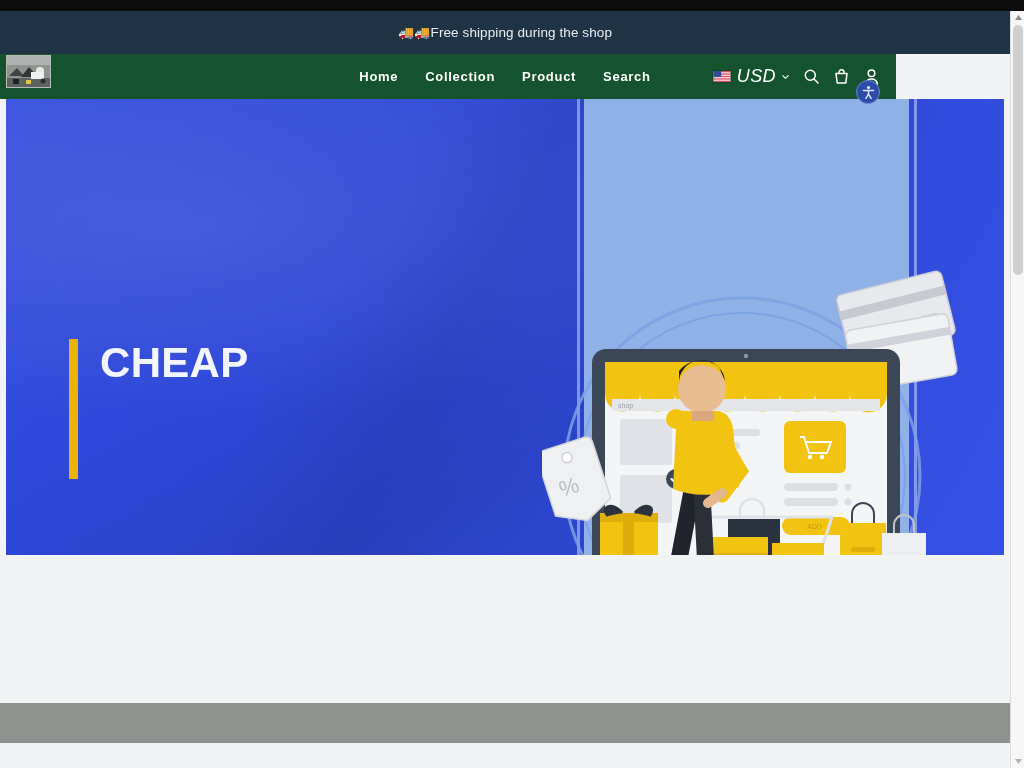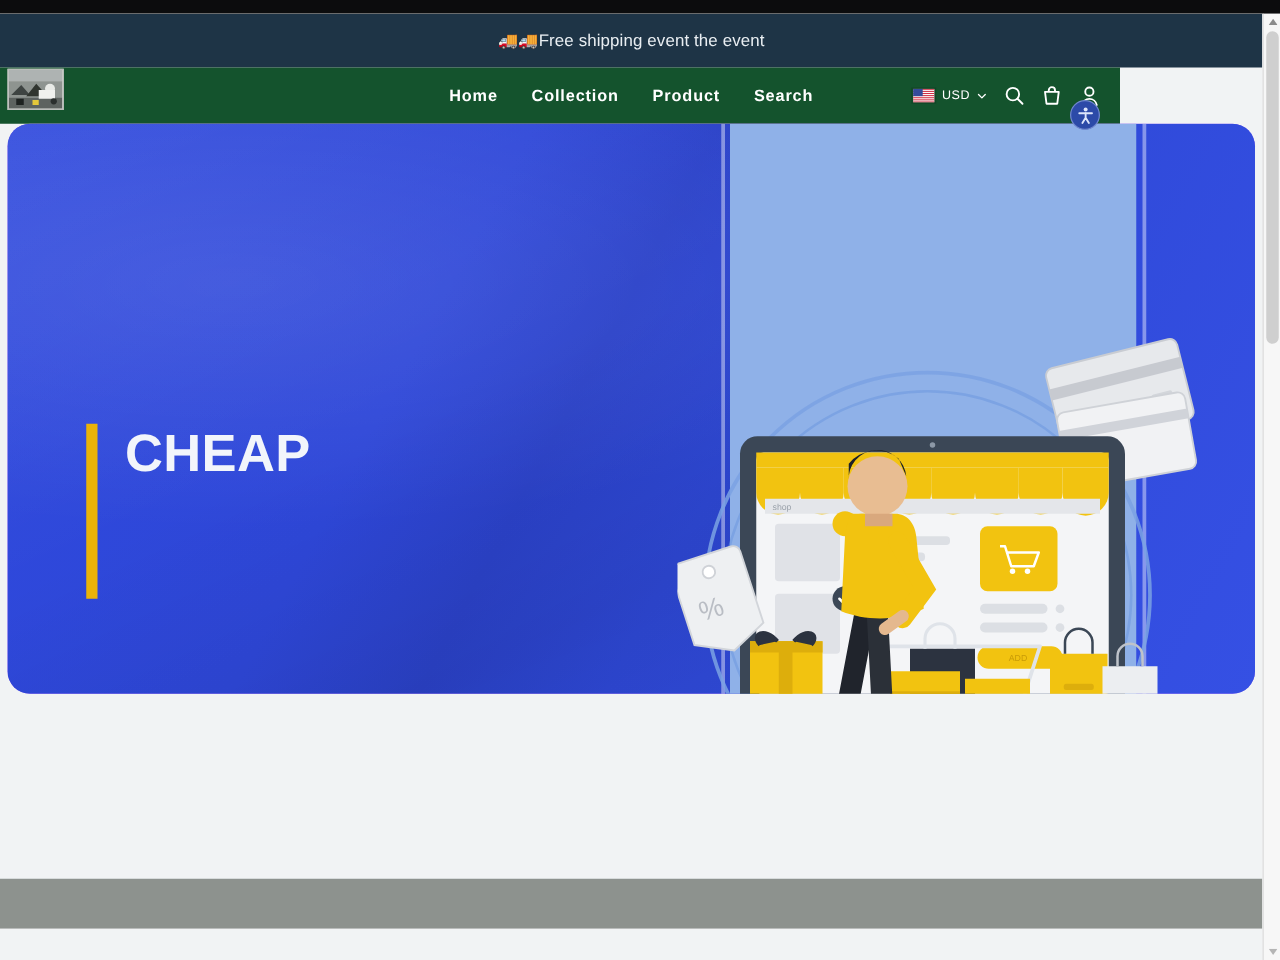--- a/index.html
+++ b/index.html
@@ -58,40 +58,40 @@
   .header-actions {
     position:absolute; right:16px; top:0; height:45px;
     display:flex; align-items:center; gap:13px;
   }
   .locale {
     display:flex; align-items:center; gap:5px; cursor:pointer;
   }
   .flag {
     width:20px; height:13px; display:block; border:1px solid rgba(0,0,0,.15);
   }
-  .locale-label { color:#ffffff; font-size:10px; letter-spacing:.4px; }
+  .locale-label { color:#ffffff; font-size:18px; letter-spacing:.4px;font-style:italic; }
   .chev { width:9px; height:9px; display:block; }
   .icon-btn { cursor:pointer; display:flex; align-items:center; }
   .icon-btn svg { display:block; }
 
   
   .a11y {
     position:absolute; right:16px; top:26px;
     width:24px; height:24px; border-radius:50%;
     background:#2c4aa8; border:1px solid #6f86cd;
     display:flex; align-items:center; justify-content:center;
     cursor:pointer; z-index:40;
   }
 
   
   .hero {
     position:absolute; top:88px; left:6px;
     width:998px; height:456px;
-    border-radius:18px; overflow:hidden;
-    background:#8b5cf6;
+    border-radius:1px; overflow:hidden;
+    background:#b91c1c;
   }
   .hero-bg {
     position:absolute; inset:0;
     background:
       radial-gradient(120% 90% at 18% 28%, rgba(255,255,255,.09) 0%, rgba(255,255,255,0) 48%),
       linear-gradient(118deg, #2f49dd 0%, #2e47d8 34%, #2b42c9 46%, #2e48d6 58%, #3550e4 100%);
   }
   
   .hero-sheen {
     position:absolute; left:0; top:0; width:620px; height:604px;
@@ -164,21 +164,21 @@
 <body>
 
 <div class="topbar"></div>
 
 <div class="viewport">
 
   <div class="announce">
     <div class="announce-text">
       <span class="truck">🚚</span>
         <span class="truck">🚚</span>
-        <span>Free shipping event the event</span>
+        <span>Free shipping during the shop</span>
     </div>
   </div>
 
   <div class="header">
 
     <div class="logo">
       <svg width="43" height="31" viewBox="0 0 43 31">
         <rect width="43" height="31" fill="#c9ccc8"></rect>
         <rect y="0" width="43" height="9" fill="#aeb3b2"></rect>
         <rect y="9" width="43" height="13" fill="#8e9490"></rect>

